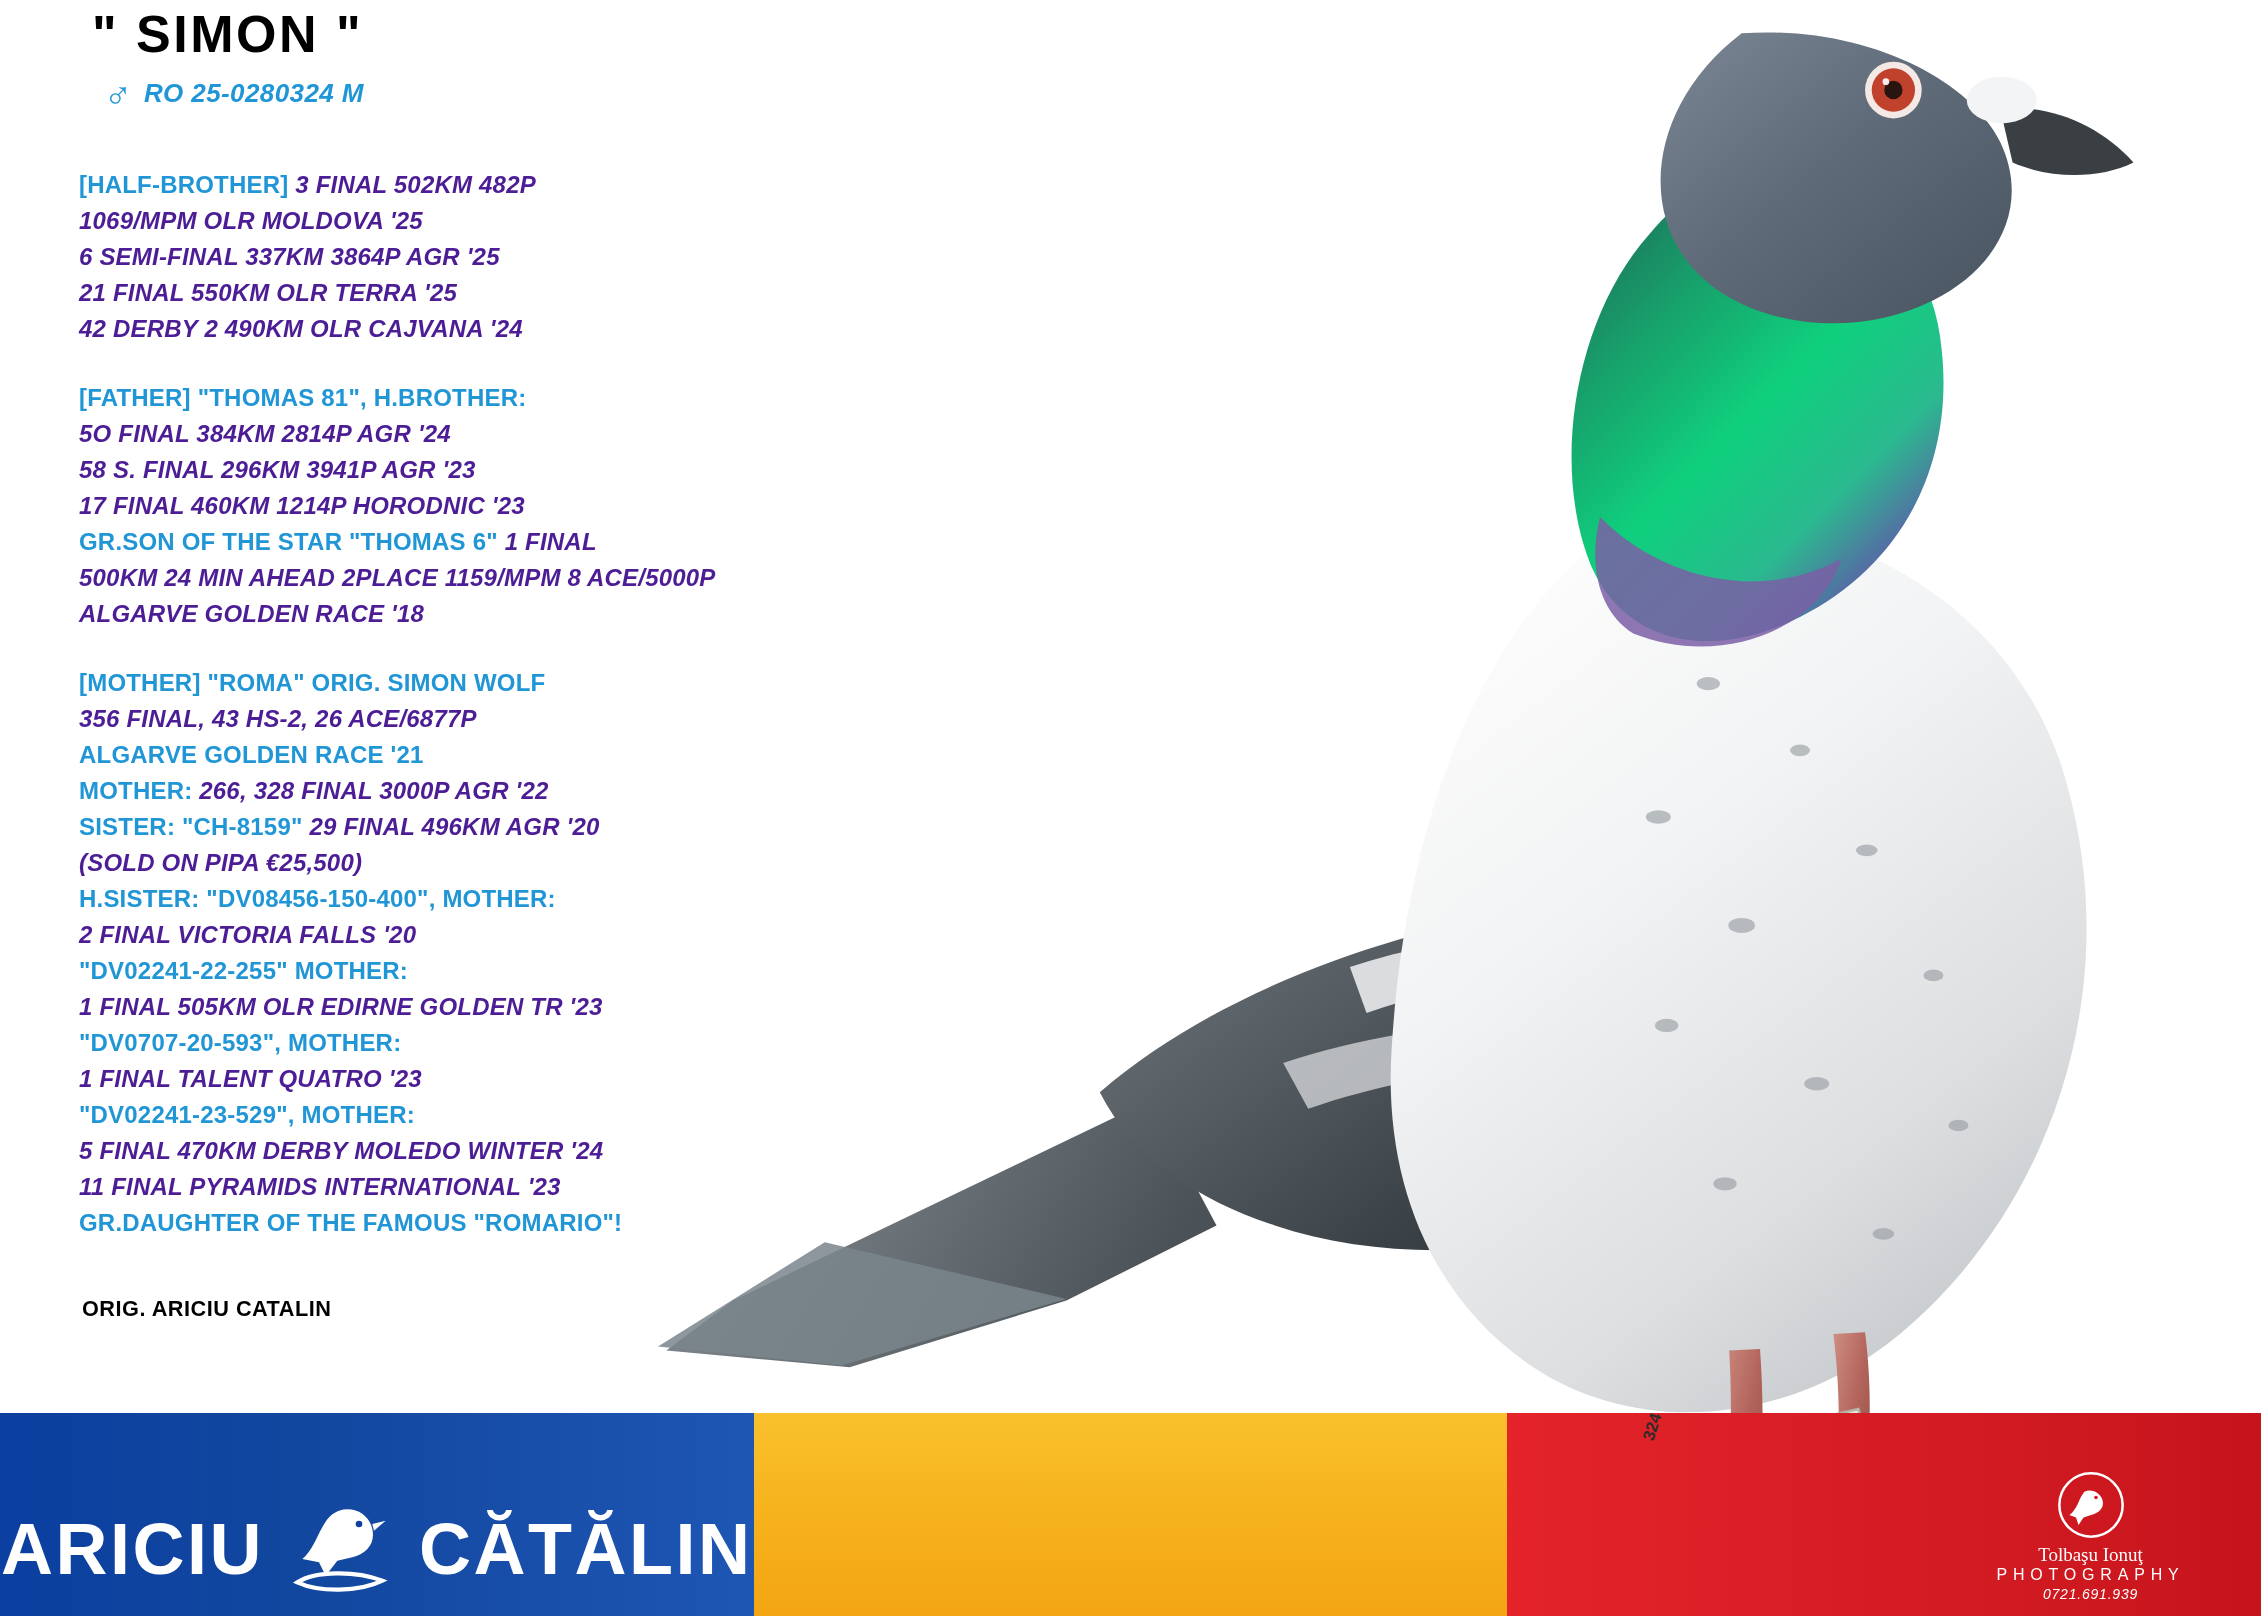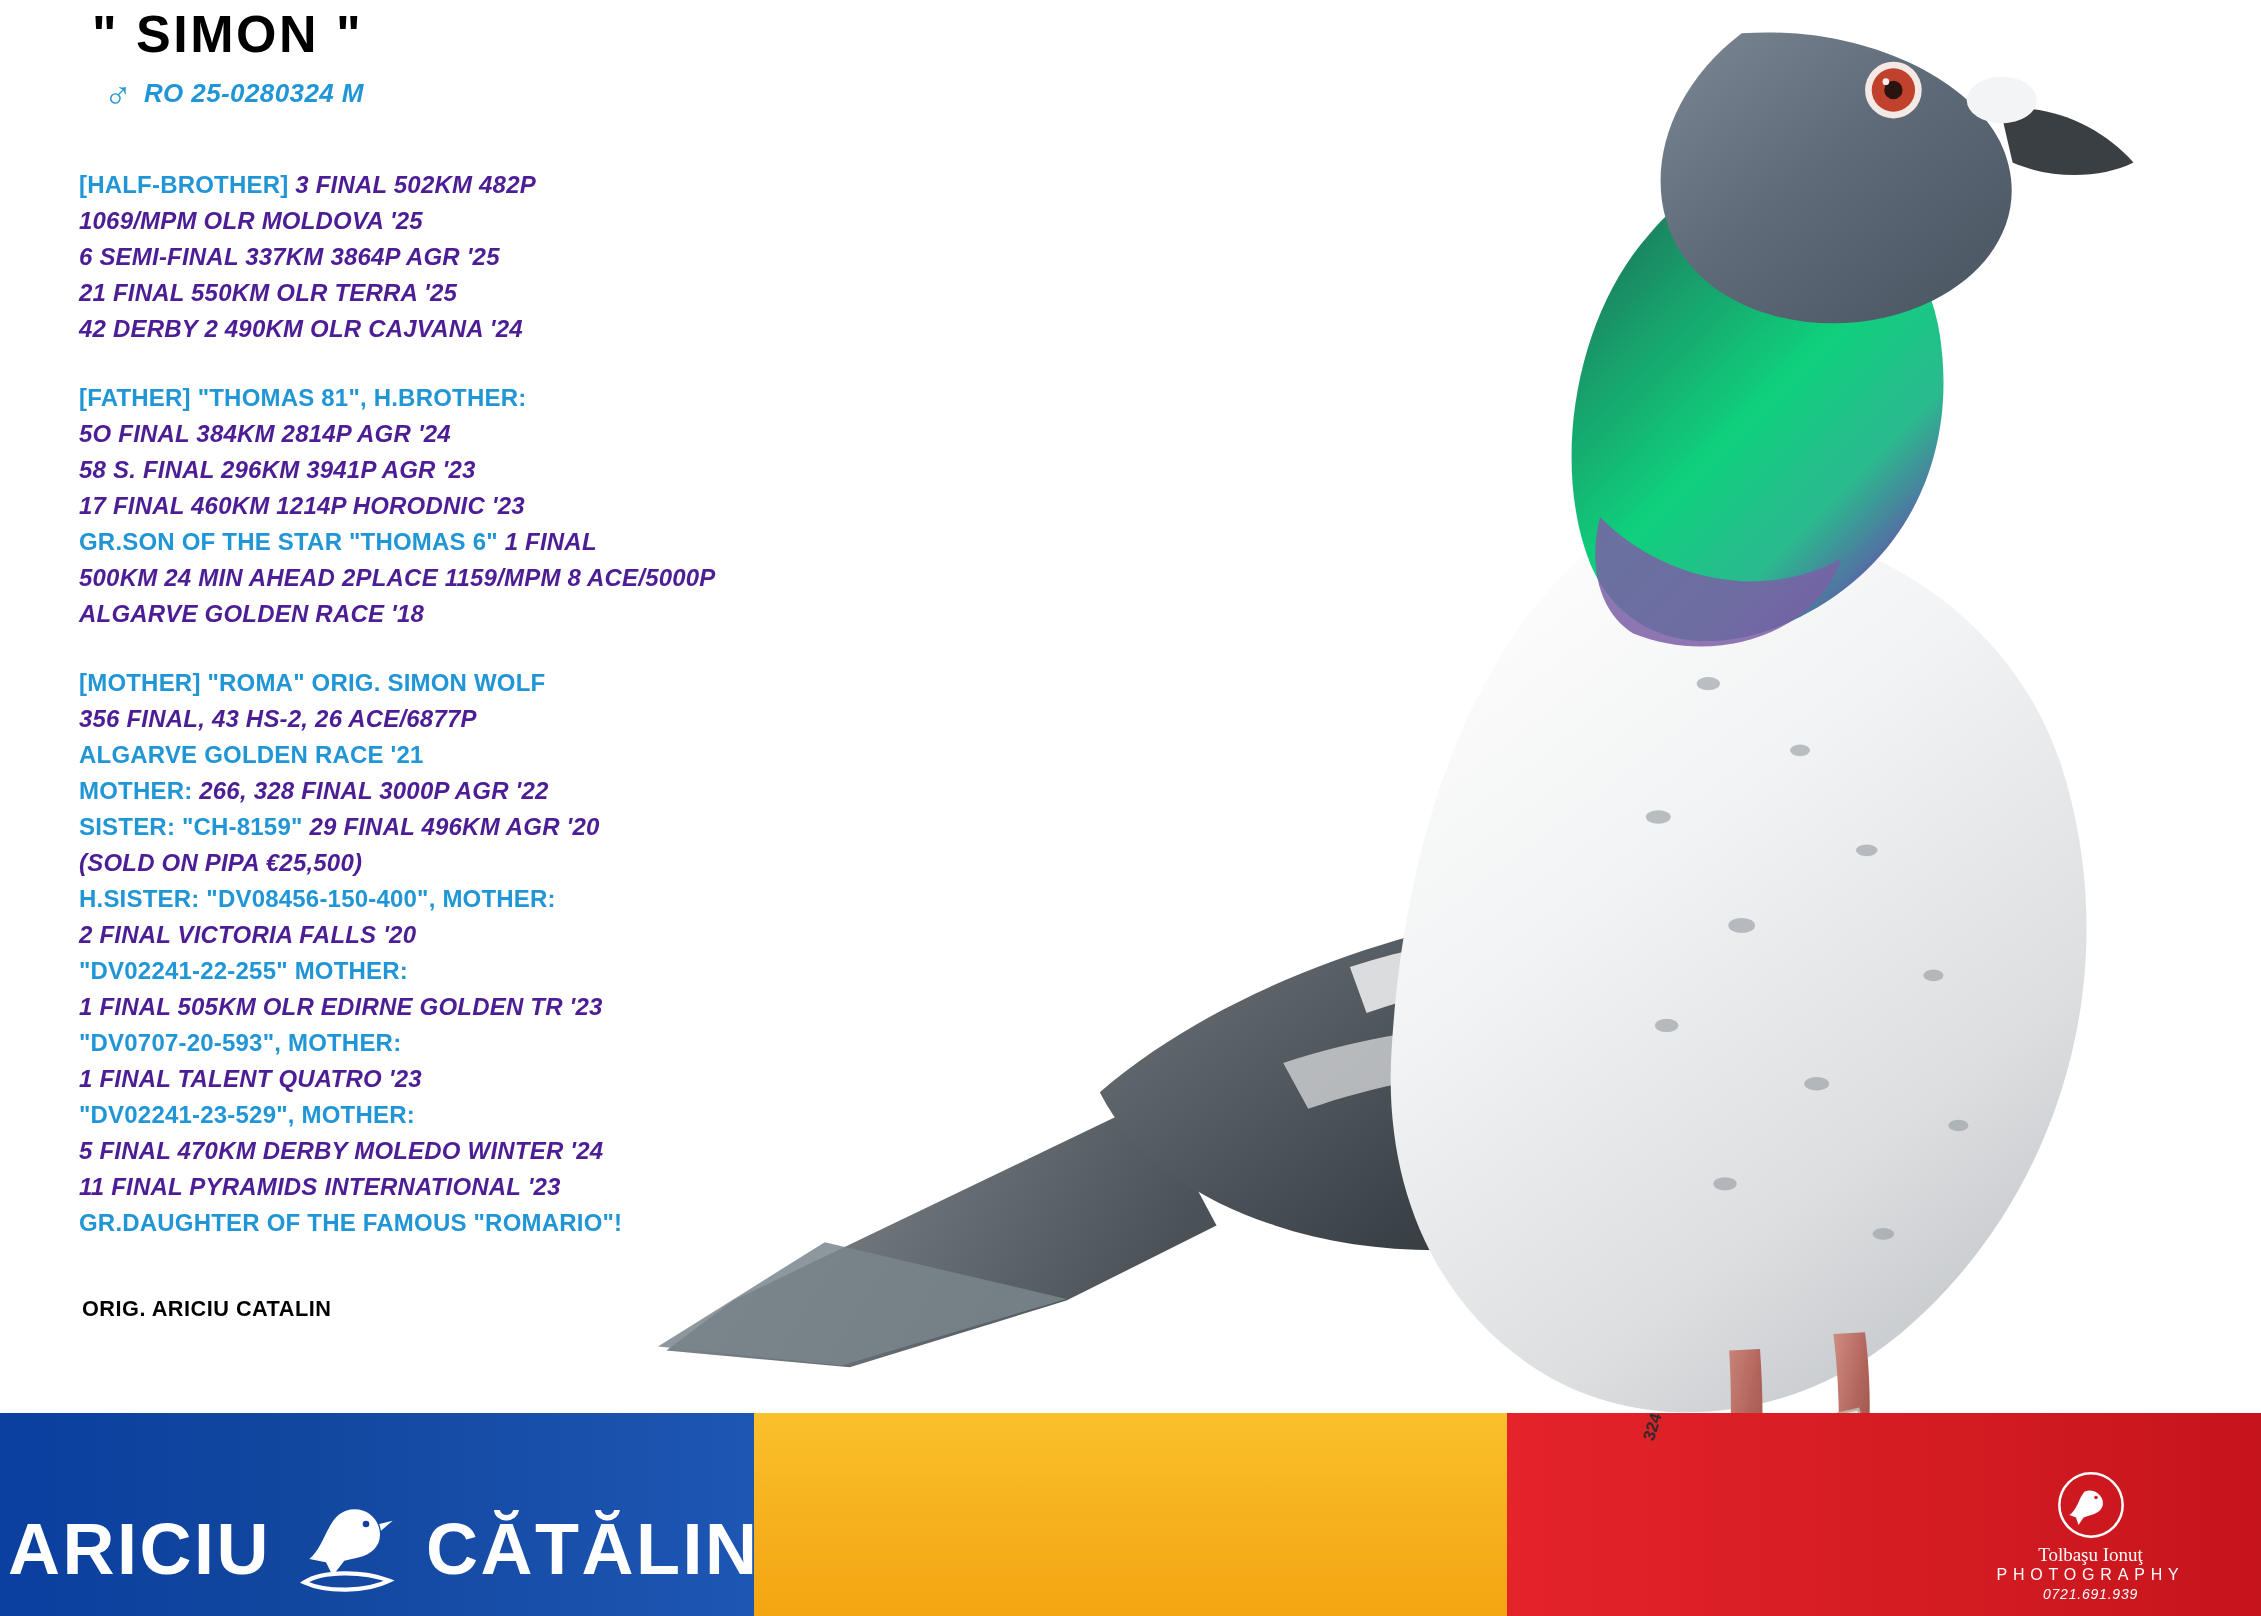--- a/index.html
+++ b/index.html
@@ -120,21 +120,21 @@
   }
   #banner-text {
     position: absolute;
     left: 0;
     bottom: 18.3px;
     width: 754px;
     display: flex;
     align-items: center;
     justify-content: flex-start;
     gap: 15px;
-    padding-left: 8px;
+    padding-left: 1px;
     z-index: 7;
   }
   .banner-word {
     font-size: 72px;
     font-weight: bold;
     color: #ffffff;
     letter-spacing: 2.5px;
     line-height: 1;
   }
   #banner-logo { width: 125px; height: 100px; position: relative; }

